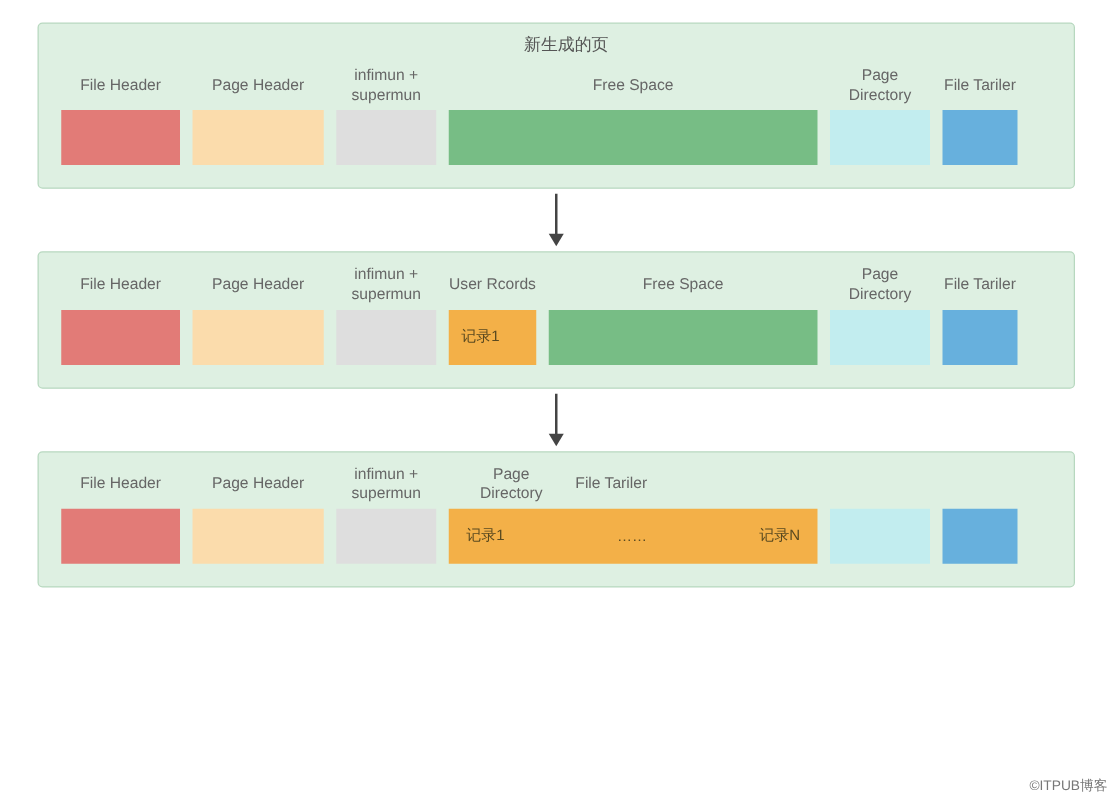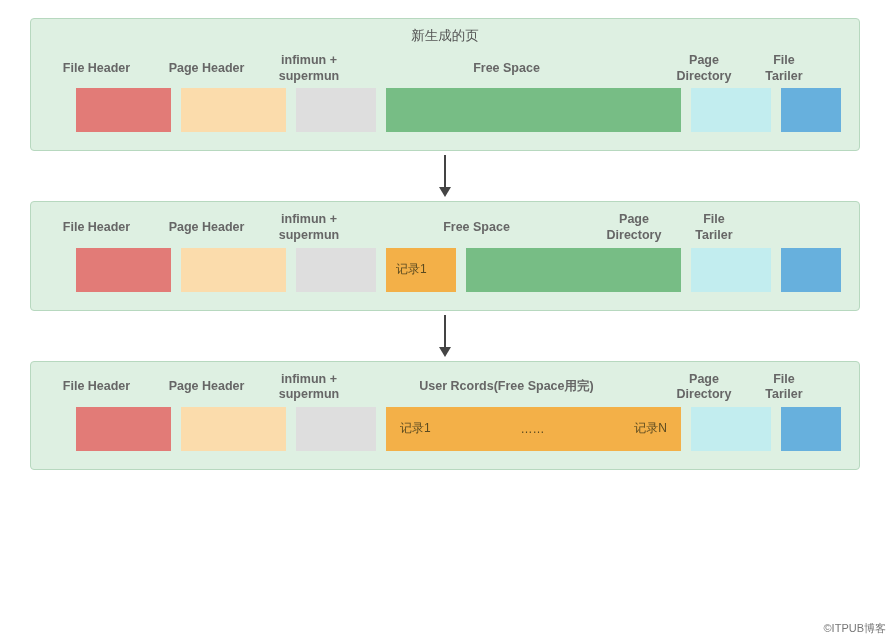--- a/index.html
+++ b/index.html
@@ -8,46 +8,44 @@
     background: #ffffff;
     width: 890px;
     height: 642px;
     position: relative;
     padding: 18px 30px 20px 30px;
   }
   .panel {
     background: #def0e2;
     border: 1px solid #b7d8bf;
     border-radius: 4px;
-    padding: 8px 18px 18px 18px;
+    padding: 8px 2px 18px 18px;
   }
   .panel-title {
     text-align: center;
     font-size: 13.5px;
     color: #555;
     margin-bottom: 6px;
   }
   .labels {
     display: flex;
-    font-weight: bold;
   }
   .label {
     font-size: 12.5px;
     color: #666;
     text-align: center;
     line-height: 1.25;
     padding: 2px 0 4px 0;
     display: flex;
     align-items: center;
     justify-content: center;
   }
   .bars {
     display: flex;
     height: 44px;
-    justify-content: flex-end;
   }
   .bar { height: 100%; }
   .gap { width: 10px; flex: 0 0 10px; }
   .c-red    { background: #e27b77; }
   .c-peach  { background: #fbdcac; }
   .c-grey   { background: #dedede; }
   .c-green  { background: #77bd85; }
   .c-orange { background: #f3b048; }
   .c-cyan   { background: #c2edef; }
   .c-blue   { background: #67b0dd; }
@@ -123,20 +121,21 @@
 </div>
 
 <div class="panel">
   <div class="labels">
     <div class="label" style="width:95px">File Header</div>
     <div class="gap"></div>
     <div class="label" style="width:105px">Page Header</div>
     <div class="gap"></div>
     <div class="label" style="width:80px">infimun + supermun</div>
     <div class="gap"></div>
+    <div class="label" style="width:70px">User Rcords</div>
     <div class="gap"></div>
     <div class="label" style="width:215px">Free Space</div>
     <div class="gap"></div>
     <div class="label" style="width:80px">Page Directory</div>
     <div class="gap"></div>
     <div class="label" style="width:60px">File Tariler</div>
   </div>
   <div class="bars">
     <div class="bar c-red" style="width:95px"></div>
     <div class="gap"></div>
@@ -164,21 +163,20 @@
 </div>
 
 <div class="panel">
   <div class="labels">
     <div class="label" style="width:95px">File Header</div>
     <div class="gap"></div>
     <div class="label" style="width:105px">Page Header</div>
     <div class="gap"></div>
     <div class="label" style="width:80px">infimun + supermun</div>
     <div class="gap"></div>
-    <div class="label" style="width:295px">User Rcords(Free Space用完)</div>
     <div class="gap"></div>
     <div class="label" style="width:80px">Page Directory</div>
     <div class="gap"></div>
     <div class="label" style="width:60px">File Tariler</div>
   </div>
   <div class="bars">
     <div class="bar c-red" style="width:95px"></div>
     <div class="gap"></div>
     <div class="bar c-peach" style="width:105px"></div>
     <div class="gap"></div>

